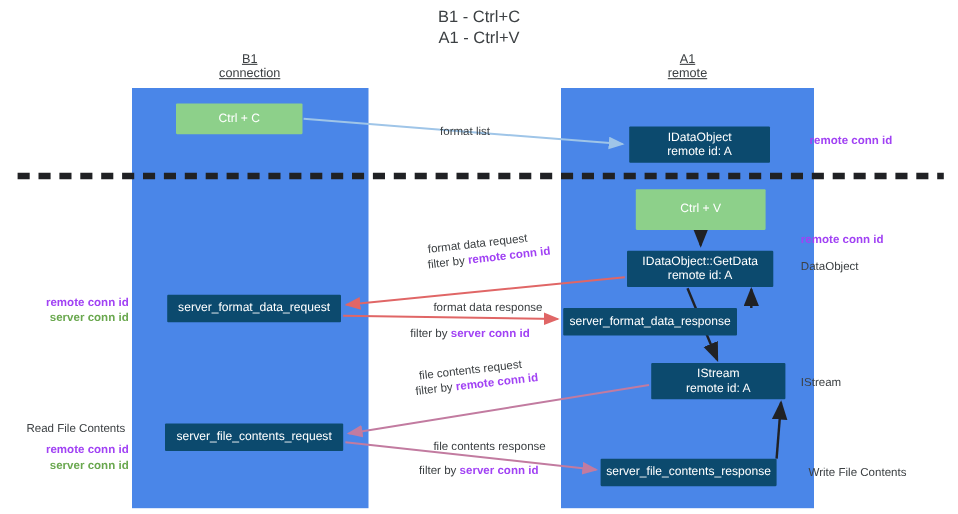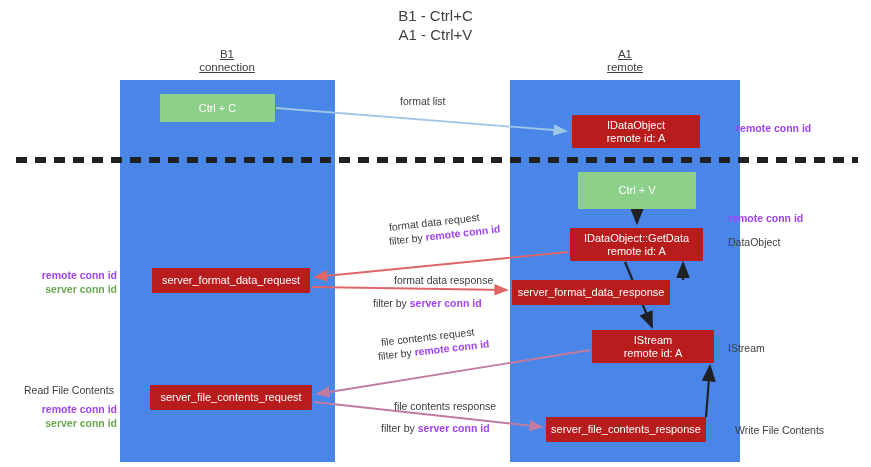--- a/index.html
+++ b/index.html
@@ -41,21 +41,21 @@
     box-sizing:border-box;
     display:flex;flex-direction:column;
     align-items:center;justify-content:center;
     text-align:center;
     color:#ffffff;
     font-size:11px;
     line-height:13px;
     border-radius:1px;
   }
   .node.green{background:#8dd08a;}
-  .node.orange{background:#b91c1c;}
+  .node.orange{background:#0c4a6e;}
   .node .l2{font-size:11px;}
 
   #node-ctrlc{left:160px;top:94px;width:115px;height:28px;}
   #node-idataobject{left:572px;top:115px;width:128px;height:33px;}
   #node-ctrlv{left:578px;top:172px;width:118px;height:37px;}
   #node-getdata{left:570px;top:228px;width:133px;height:33px;}
   #node-sfdreq{left:152px;top:268px;width:158px;height:25px;}
   #node-sfdresp{left:512px;top:280px;width:158px;height:25px;}
   #node-istream{left:592px;top:330px;width:122px;height:33px;}
   #node-sfcreq{left:150px;top:385px;width:162px;height:25px;}
@@ -65,21 +65,21 @@
   .ann{
     position:absolute;
     font-size:10.5px;line-height:13px;
     color:#3c4043;
     white-space:nowrap;
   }
   .ann.tilt{transform:rotate(-6.5deg);transform-origin:left center;}
   .purple{color:#a142f4;font-weight:bold;}
   .green-t{color:#6aa84f;font-weight:bold;}
 
-  #ann-format-list{left:400px;top:95px;}
+  #ann-format-list{left:400px;top:114px;}
 
   #ann-fdreq{left:389px;top:221px;}
   #ann-fdreq2{left:389px;top:235px;}
 
   #ann-fdresp{left:394px;top:274px;}
   #ann-fdresp2{left:373px;top:297px;}
 
   #ann-fcreq{left:381px;top:336px;}
   #ann-fcreq2{left:378px;top:350px;}
 

